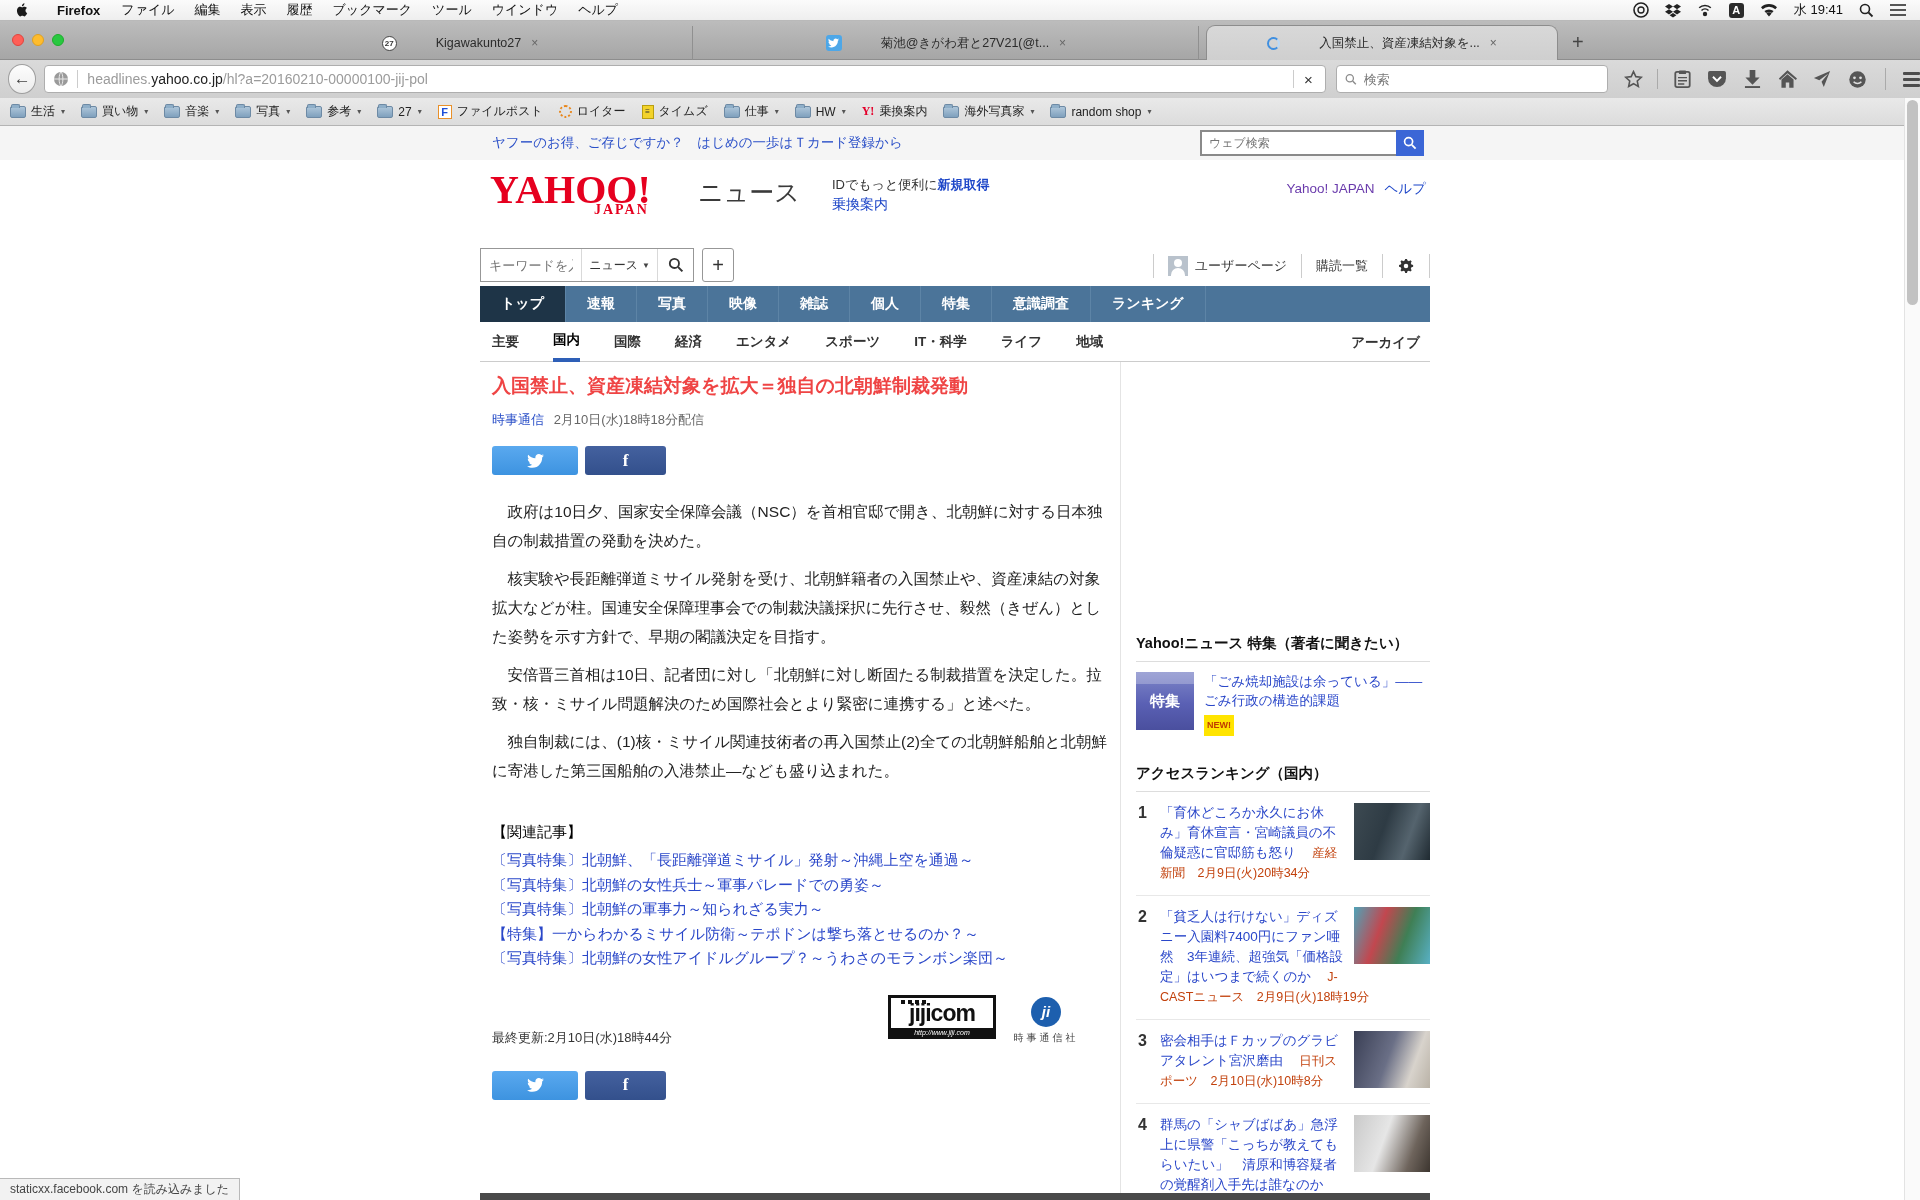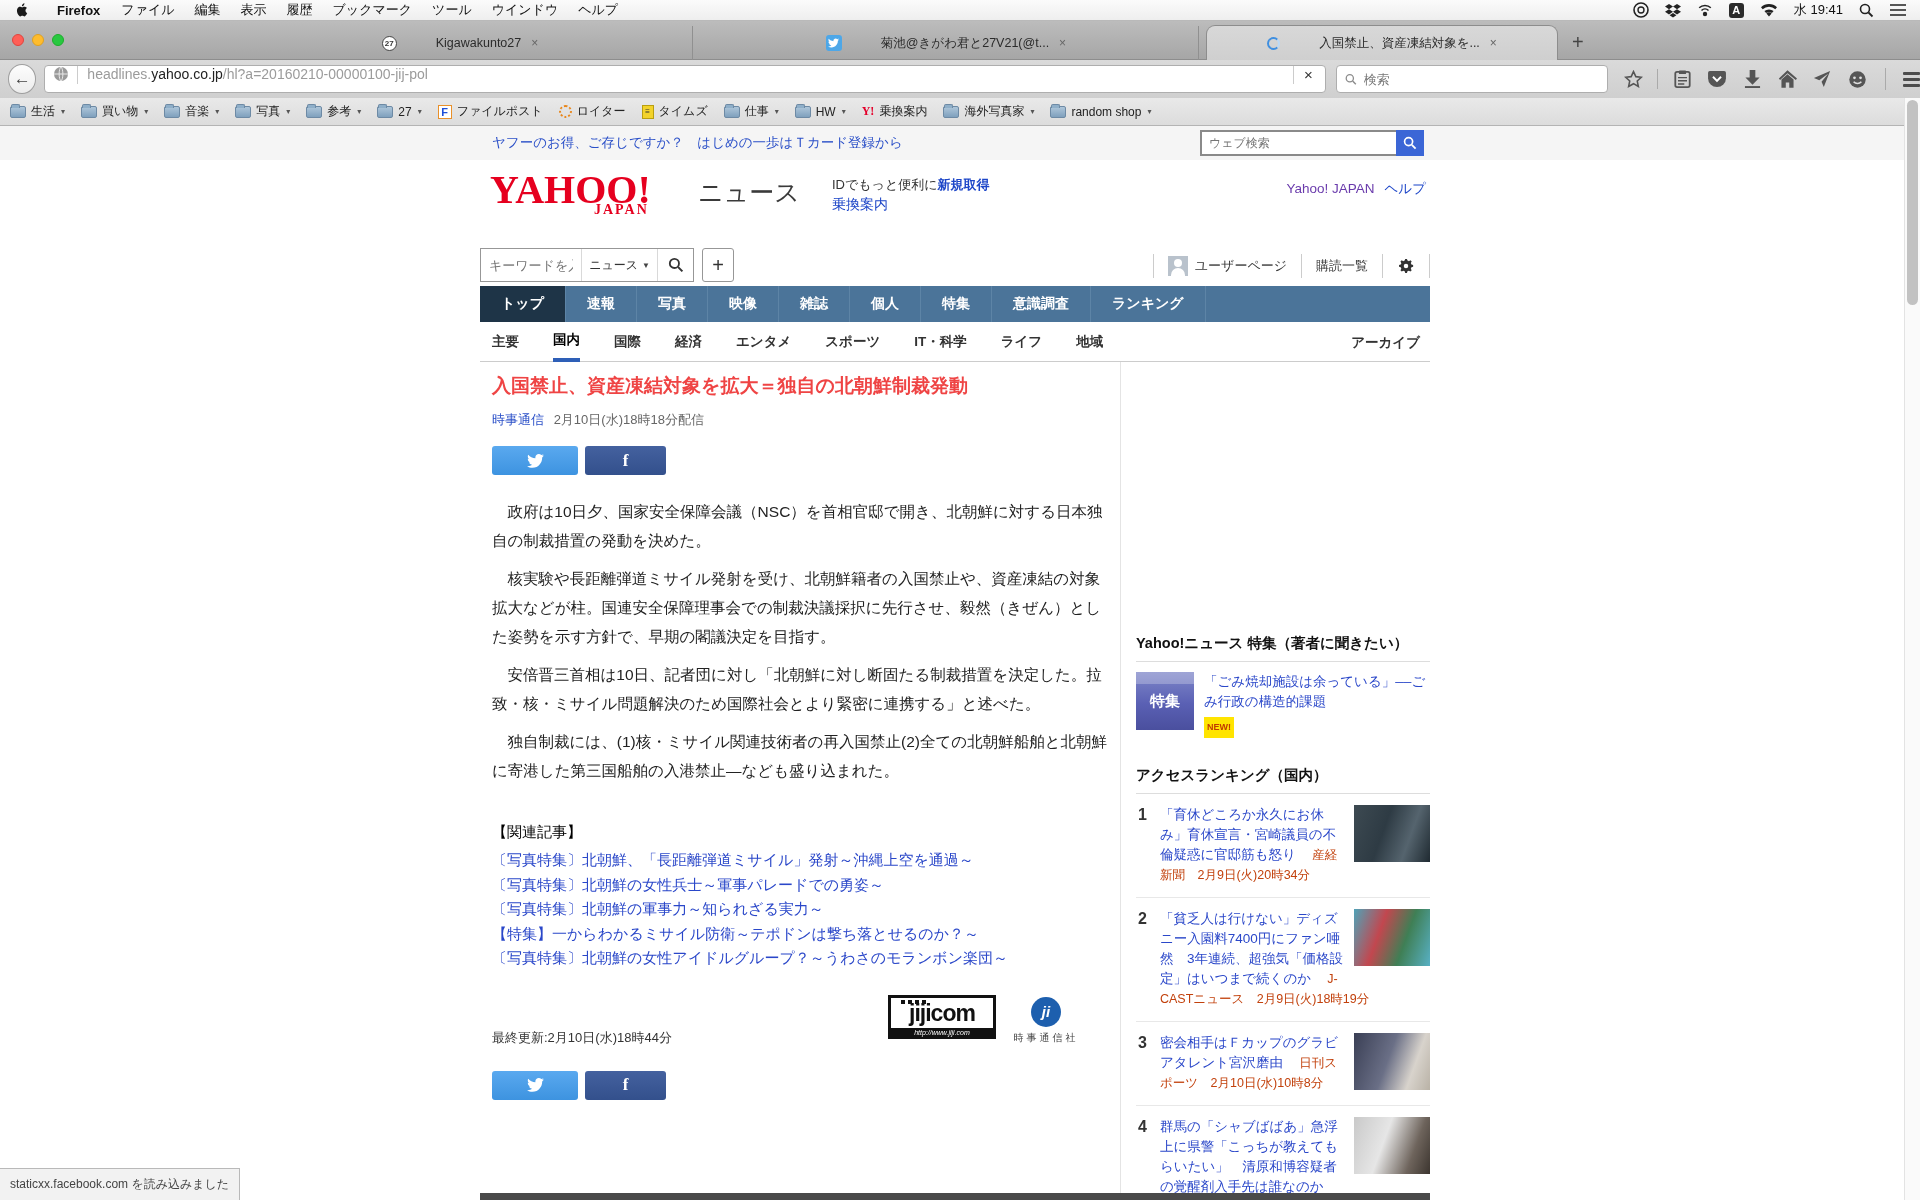--- a/index.html
+++ b/index.html
@@ -44,21 +44,21 @@
   .favload { width:13px; height:13px; border:2.5px solid #3f8fe0; border-radius:50%; border-right-color:#bcd9f5; }
   .newtab { position:absolute; left:1572px; top:10px; font-size:20px; color:#444; }
 
   
   #navbar { position:absolute; left:0; top:60px; width:1920px; height:38px;
     background:linear-gradient(#dadada,#cfcfcf); z-index:40; display:flex; align-items:center; }
   .backbtn { width:30px; height:30px; border-radius:50%; background:linear-gradient(#fdfdfd,#ececec);
     border:1px solid #9f9f9f; margin-left:8px; display:flex; align-items:center; justify-content:center;
     font-size:17px; color:#444; font-weight:bold; }
   .urlbox { height:28px; width:1360px; margin-left:8px; background:#fff; border:1px solid #aeaeae;
-    border-radius:4px; display:flex; align-items:flex-start; padding:0 6px; }
+    border-radius:4px; display:flex; align-items:center; padding:0 6px; }
   .urlbox .globe { margin:0 8px 0 2px; }
   .urlbox .sep { width:1px; height:18px; background:#ccc; margin-right:9px; }
   .urltext { font-size:14px; color:#9b9b9b; flex:1; white-space:nowrap; overflow:hidden; }
   .urltext b { color:#222; font-weight:normal; }
   .urlstop { width:1px; height:18px; background:#ccc; margin:0 10px; }
   .stopx { color:#333; font-size:15px; margin-right:6px; }
   .searchbox { height:28px; width:288px; margin-left:10px; background:#fff; border:1px solid #aeaeae;
     border-radius:4px; display:flex; align-items:center; padding:0 8px; }
   .searchbox input { border:none; outline:none; width:100%; font-size:13px; color:#333;
     font-family:"Liberation Sans",sans-serif; background:transparent; margin-left:7px; }
@@ -187,39 +187,39 @@
   #sidebar { position:absolute; left:1136px; top:248px; width:294px; }
   .sbdivider { position:absolute; left:1120px; top:236px; width:1px; height:838px; background:#e4e4e4; }
   .sb-space { height:260px; }
   .sbhead { font-size:14.5px; font-weight:bold; color:#111; padding-bottom:8px; border-bottom:1px solid #ddd; }
   .feature { display:flex; gap:10px; padding:10px 0 14px; }
   .fthumb { width:58px; height:58px; flex:0 0 auto; background:linear-gradient(#7e86c8 0%,#5a60b4 55%,#4a4f9e 100%);
     color:#fff; font-weight:bold; font-size:15px; display:flex; align-items:center; justify-content:center; position:relative; }
   .fthumb::before { content:""; position:absolute; top:0; left:0; right:0; height:12px; background:rgba(255,255,255,.25); }
   .fthumb span { position:relative; }
   .ftext { font-size:13.5px; line-height:19px; }
-  .ftext a { color:#2a47c9; text-decoration:none;font-family:Liberation Mono, monospace; }
+  .ftext a { color:#2a47c9; text-decoration:none; }
   .newbadge { display:inline-block; background:#ffe400; color:#c03a00; font-size:9px;
     font-weight:bold; padding:1px 3px; margin-top:5px; }
   .rankhead { margin-top:14px; }
   .rk { position:relative; padding:11px 0 12px 24px; border-bottom:1px solid #e8e8e8; font-size:13.5px; line-height:20px; }
   .rk:last-child { border-bottom:none; }
   .rk .num { position:absolute; left:2px; top:11px; font-size:16px; font-weight:bold; color:#333; }
   .rk .rthumb { float:right; width:76px; height:57px; margin:0 0 4px 8px; }
   .rk a { color:#2a47c9; text-decoration:none; }
   .rk .meta { color:#c2410c; font-size:12.5px; }
   .rt1 { background:linear-gradient(110deg,#3d4a52 0%,#2e3b44 40%,#55646e 70%,#1f2a31 100%); }
   .rt2 { background:linear-gradient(110deg,#4fa3b8 0%,#c2474f 35%,#3f7f55 65%,#58b0c4 100%); }
   .rt3 { background:linear-gradient(110deg,#3a3f55 0%,#6a6f86 45%,#d8d3cc 75%,#b9b2a6 100%); }
   .rt4 { background:linear-gradient(110deg,#c9c9c9 0%,#e6e6e6 40%,#6e645c 75%,#3c352f 100%); }
 
   .footstrip { position:absolute; left:480px; top:1067px; width:950px; height:7px; background:#4a4a4a; }
 
   
-  #statusbar { position:absolute; left:0; bottom:0; height:32px; padding:0 10px;
+  #statusbar { position:absolute; left:0; bottom:0; height:22px; padding:0 10px;
     background:#f2f2f2; border:1px solid #b9b9b9; border-left:none; border-bottom:none;
     font-size:12px; color:#444; display:flex; align-items:center; z-index:60; }
 
   svg { display:block; }
 </style>
 </head>
 <body>
 
 <div id="menubar">
   <span class="apple">

